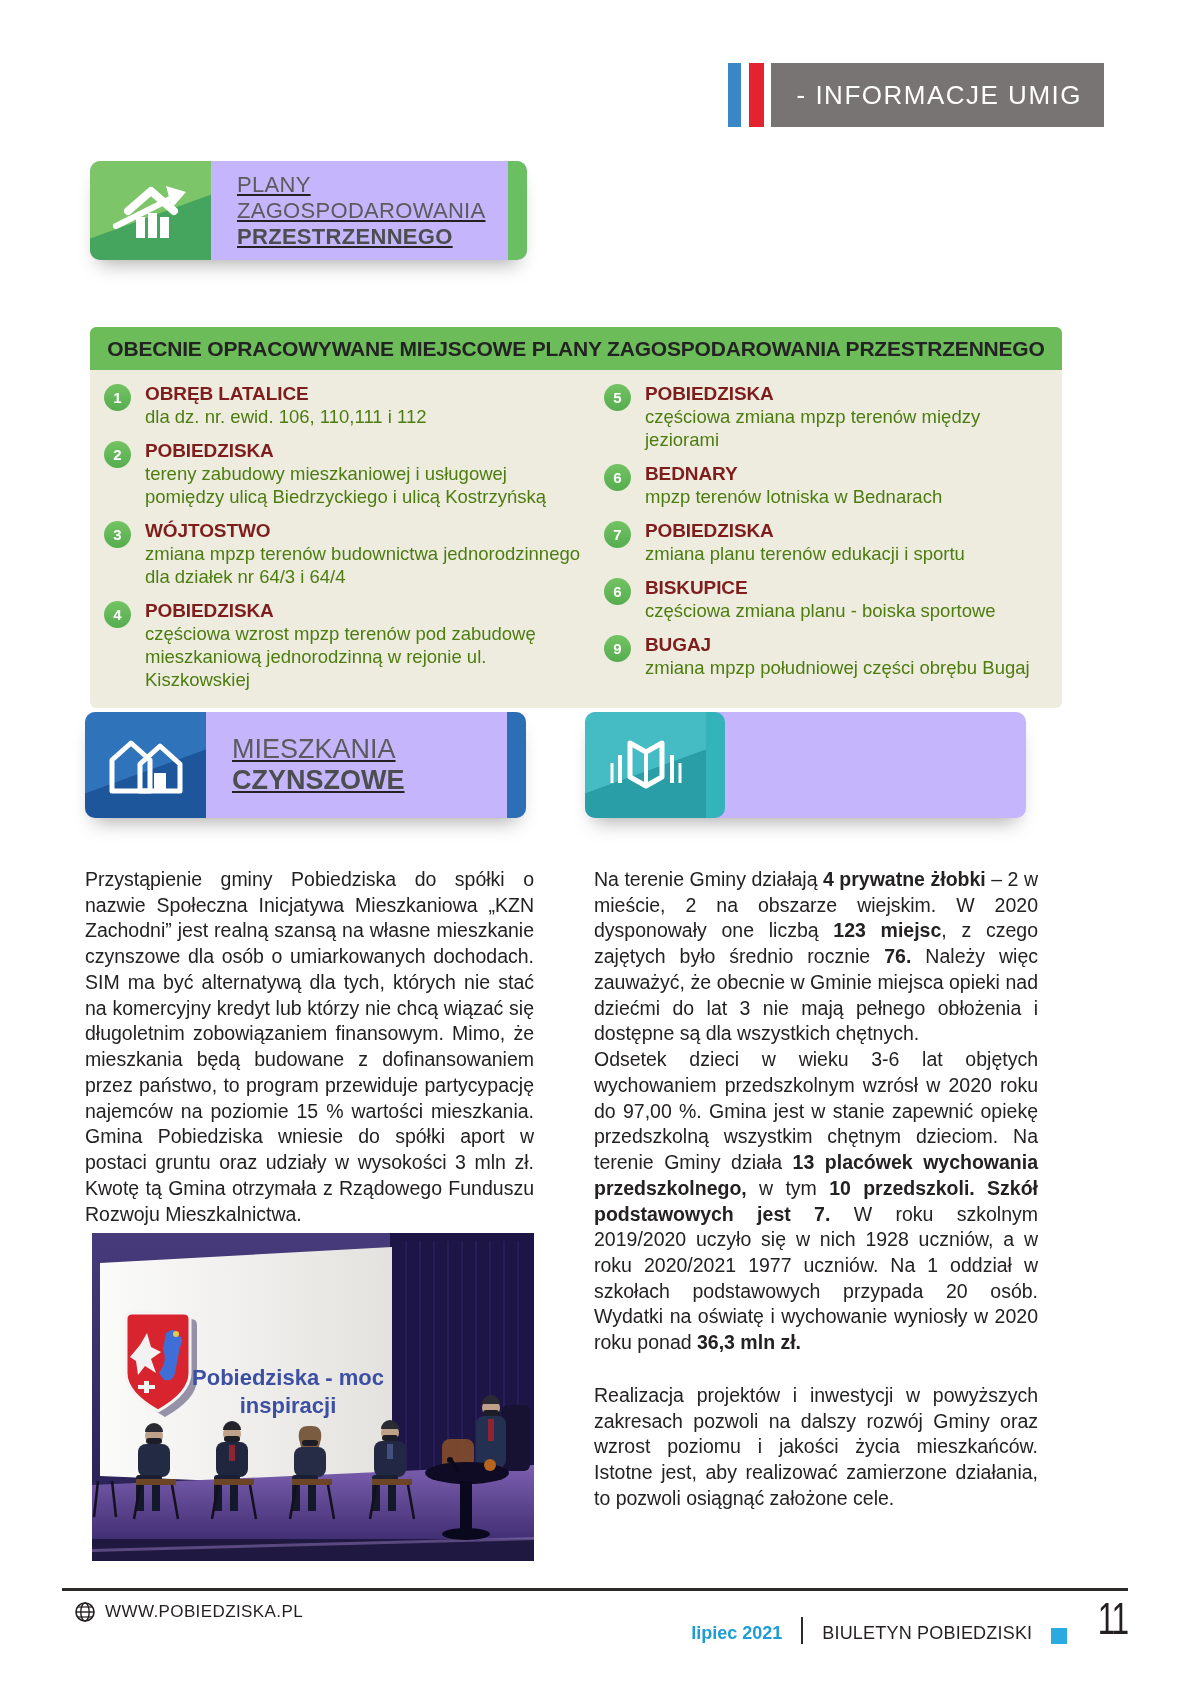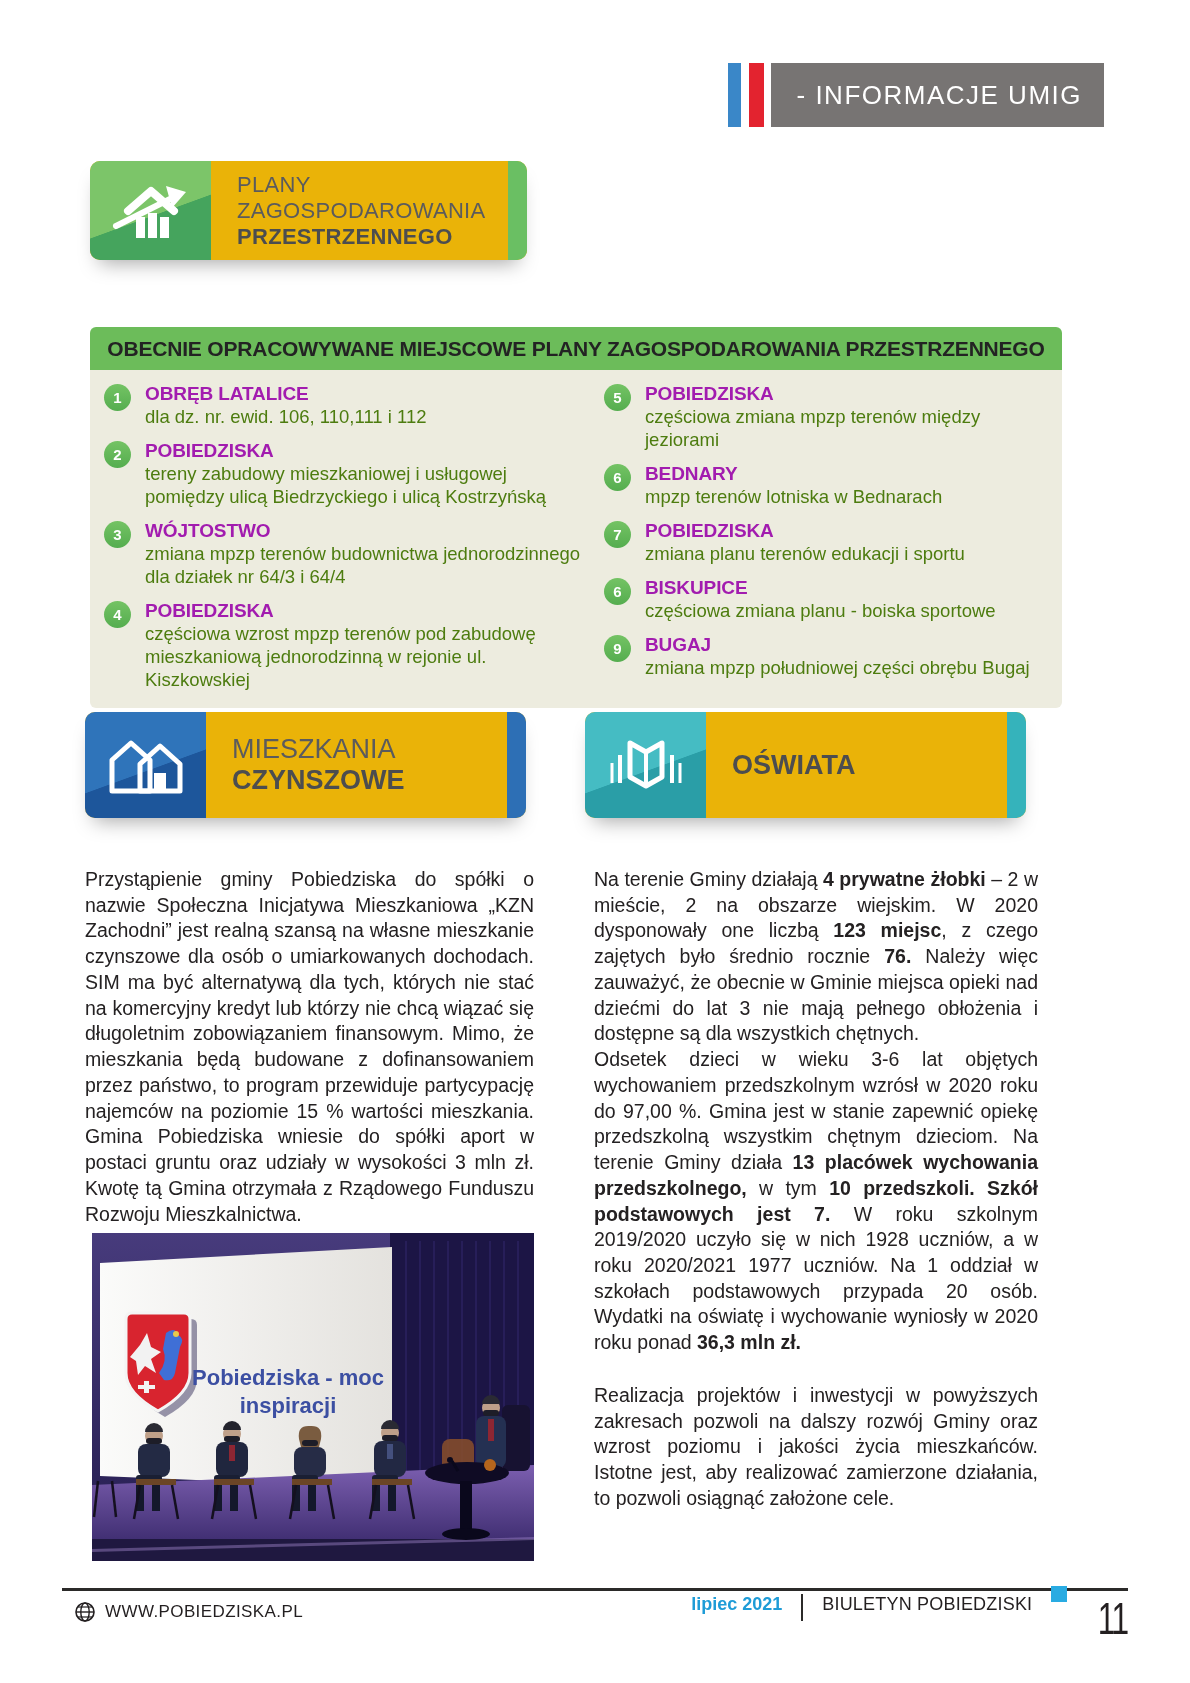--- a/index.html
+++ b/index.html
@@ -9,22 +9,22 @@
 
   
   .stripe { position:absolute; top:63px; height:64px; }
   .stripe.blue { left:728px; width:13px; background:#3a87c8; }
   .stripe.red  { left:749px; width:15px; background:#e3232f; }
   .graybar { position:absolute; left:771px; top:63px; width:333px; height:64px; background:#777473;
              display:flex; align-items:center; justify-content:flex-end; padding-right:22px; }
   .graybar span { color:#fff; font-size:26px; letter-spacing:1.5px; font-weight:400; }
 
   
-  .card { position:absolute; background:#eab308; border-radius:10px; display:flex;
-          box-shadow:0 12px 20px -9px rgba(0,0,0,.35); }
+  .card { position:absolute; background:#c4b5fd; border-radius:10px; display:flex;
+          box-shadow:0 12px 20px -9px rgba(0,0,0,.35);text-decoration:underline; }
   .card .sq { width:121px; border-radius:10px 0 0 10px; display:flex; align-items:center; justify-content:center; flex:none; }
   .card .sq.green { background:linear-gradient(160deg,#7cc569 54%,#45a45d 54.5%); }
   .card .sq.blue  { background:linear-gradient(160deg,#2f74ba 54%,#1d569b 54.5%); }
   .card .sq.teal  { background:linear-gradient(160deg,#45bcc3 54%,#2a9ea7 54.5%); }
   .card .txt { flex:1; display:flex; flex-direction:column; justify-content:center; padding-left:26px; }
   .card .t1 { font-size:22px; color:#5b5b5d; letter-spacing:.3px; }
   .card .t2 { font-size:22px; font-weight:700; color:#4c4d4f; letter-spacing:.3px; }
   .card .t-big1 { font-size:27px; color:#5b5b5d; }
   .card .t-big2 { font-size:27px; font-weight:700; color:#4c4d4f; }
   .card .strip { width:19px; border-radius:0 10px 10px 0; flex:none; }
@@ -41,38 +41,38 @@
   .plans-header span { font-size:21px; font-weight:700; color:#232323; letter-spacing:-.2px; }
   .plans-body { background:#edecdf; display:flex; padding:13px 0 16px 0; }
   .pcol { display:flex; flex-direction:column; gap:11px; }
   .pcol.left  { width:496px; padding-left:14px; }
   .pcol.right { flex:1; padding-left:18px; padding-right:8px; }
   .plan-item { display:flex; gap:14px; }
   .pbadge { width:27px; height:27px; border-radius:50%; flex:none; margin-top:1px;
             background:linear-gradient(180deg,#74c364,#55ad4f);
             color:#fff; font-weight:700; font-size:15px; display:flex; align-items:center; justify-content:center; }
   .ptxt { flex:1; }
-  .ptitle { font-size:19px; font-weight:700; color:#a21caf; letter-spacing:-.1px; }
+  .ptitle { font-size:19px; font-weight:700; color:#7f1d1d; letter-spacing:-.1px; }
   .pdesc { font-size:18.5px; color:#4d7c0f; line-height:1.24; margin-top:1px; max-width:445px; }
 
   
   .article { position:absolute; font-size:19.5px; line-height:1.32; text-align:justify; color:#242122; }
   #article-mieszkania { left:85px; top:867px; width:449px; }
   #article-oswiata { left:585px; top:867px; width:444px;margin-left:9px; }
   #article-oswiata p { margin:0; }
   #article-oswiata p.gap { margin-top:27px; }
 
   
   .photo { position:absolute; left:92px; top:1233px; width:442px; height:328px; display:block; }
 
   
   .footer-line { position:absolute; left:62px; top:1588px; width:1066px; height:3px; background:#2b2a29; }
   .footer-left { position:absolute; left:74px; top:1601px; display:flex; align-items:center; gap:9px; }
   .footer-left span { font-size:17px; letter-spacing:.4px; color:#231f20; }
-  .footer-right { position:absolute; right:62px; top:1594px; display:flex; align-items:flex-start; gap:19px; }
+  .footer-right { position:absolute; right:62px; top:1594px; display:flex; align-items:flex-end; gap:19px; }
   .issue { font-size:18px; font-weight:700; color:#1e9cd7; }
   .fdiv { width:2px; height:27px; background:#2b2a29; }
   .bulletin { font-size:18px; color:#231f20; letter-spacing:.2px; }
   .bluesq { width:16px; height:16px; background:#29abe2; margin-top:-8px; }
   .pageno { font-size:44px; color:#231f20; transform:scaleX(.72); transform-origin:right center; letter-spacing:-2px; }
 </style>
 </head>
 <body>
 
 <div class="page">
@@ -194,23 +194,20 @@
   <div class="card" id="banner-oswiata">
     <div class="sq teal">
       <svg width="84" height="64" viewBox="0 0 84 64">
         <path d="M26 10 L42 19 L58 10 L58 44 L42 53 L26 44 Z" fill="none" stroke="#fff" stroke-width="5" stroke-linejoin="round"></path>
         <line x1="42" y1="19" x2="42" y2="53" stroke="#fff" stroke-width="4"></line>
         <line x1="16" y1="22" x2="16" y2="50" stroke="#fff" stroke-width="4"></line>
         <line x1="68" y1="22" x2="68" y2="50" stroke="#fff" stroke-width="4"></line>
         <line x1="8" y1="30" x2="8" y2="50" stroke="#fff" stroke-width="3"></line>
         <line x1="76" y1="30" x2="76" y2="50" stroke="#fff" stroke-width="3"></line>
       </svg>
-    </div>
-    <div class="txt">
-      <span class="t-big2">OŚWIATA</span>
     </div>
     <div class="strip teal"></div>
   </div>
 
   <div class="article" id="article-mieszkania">Przystąpienie gminy Pobiedziska do spółki o nazwie Społeczna Inicjatywa Mieszkaniowa „KZN Zachodni” jest realną szansą na własne mieszkanie czynszowe dla osób o umiarkowanych dochodach. SIM ma być alternatywą dla tych, których nie stać na komercyjny kredyt lub którzy nie chcą wiązać się długoletnim zobowiązaniem finansowym. Mimo, że mieszkania będą budowane z dofinansowaniem przez państwo, to program przewiduje partycypację najemców na poziomie 15 % wartości mieszkania.  Gmina Pobiedziska wniesie do spółki aport w postaci gruntu oraz udziały w wysokości 3 mln zł. Kwotę tą Gmina otrzymała z Rządowego Funduszu Rozwoju Mieszkalnictwa.</div>
 
   <svg class="photo" viewBox="0 0 442 328">
     <defs>
       <linearGradient id="bgG" x1="0" y1="0" x2="0" y2="1">
         <stop offset="0" stop-color="#473b7c"></stop>

